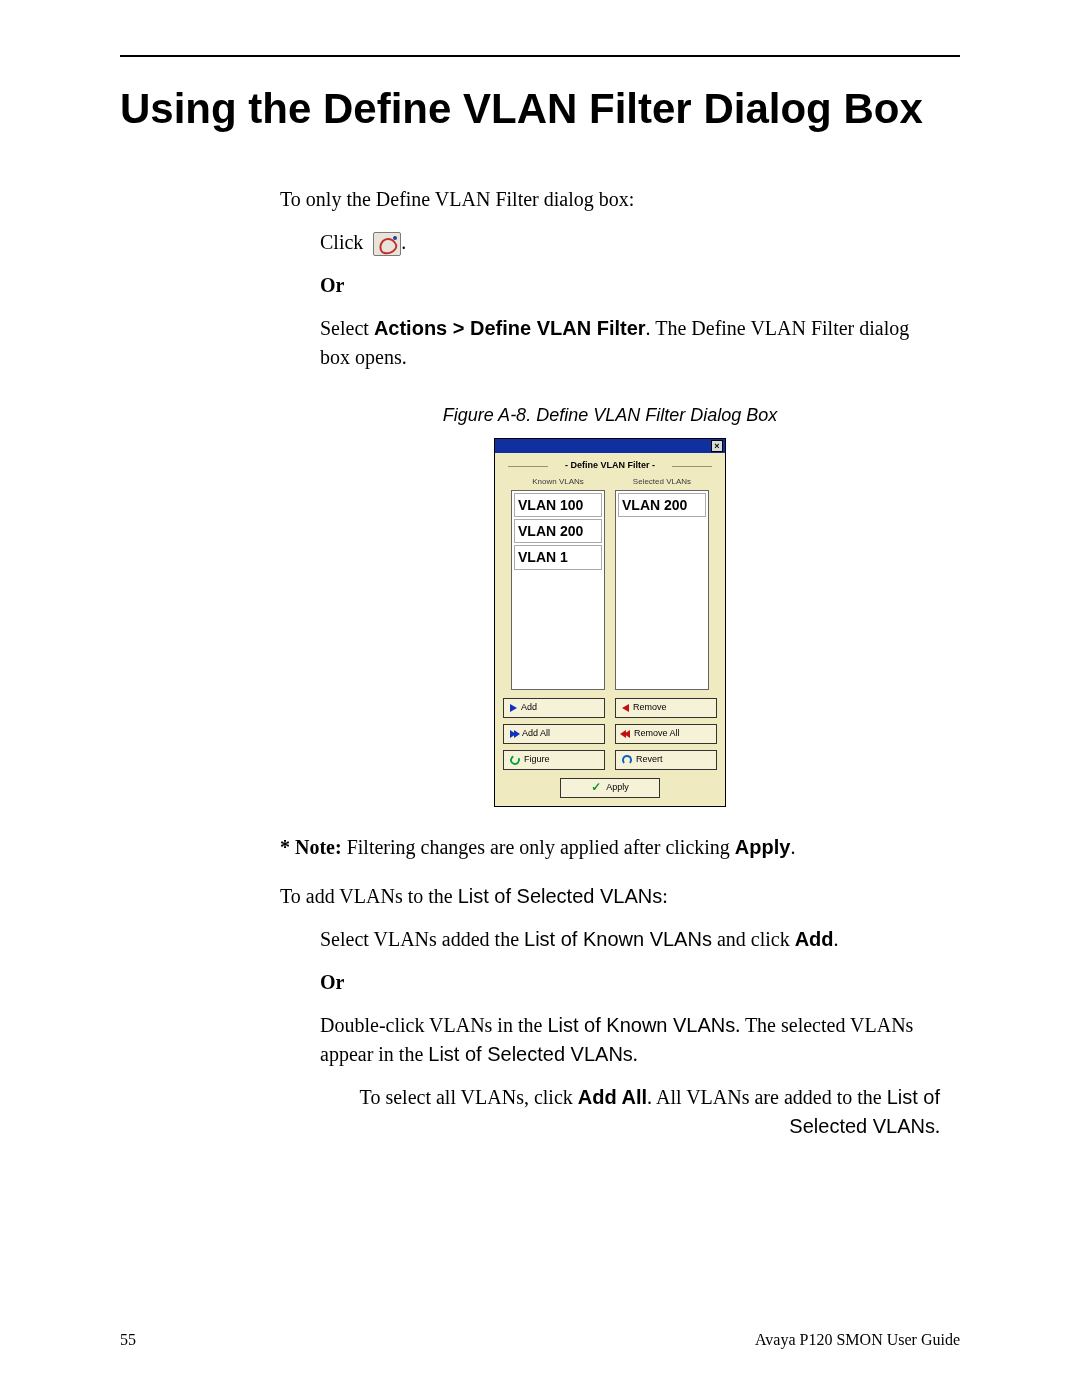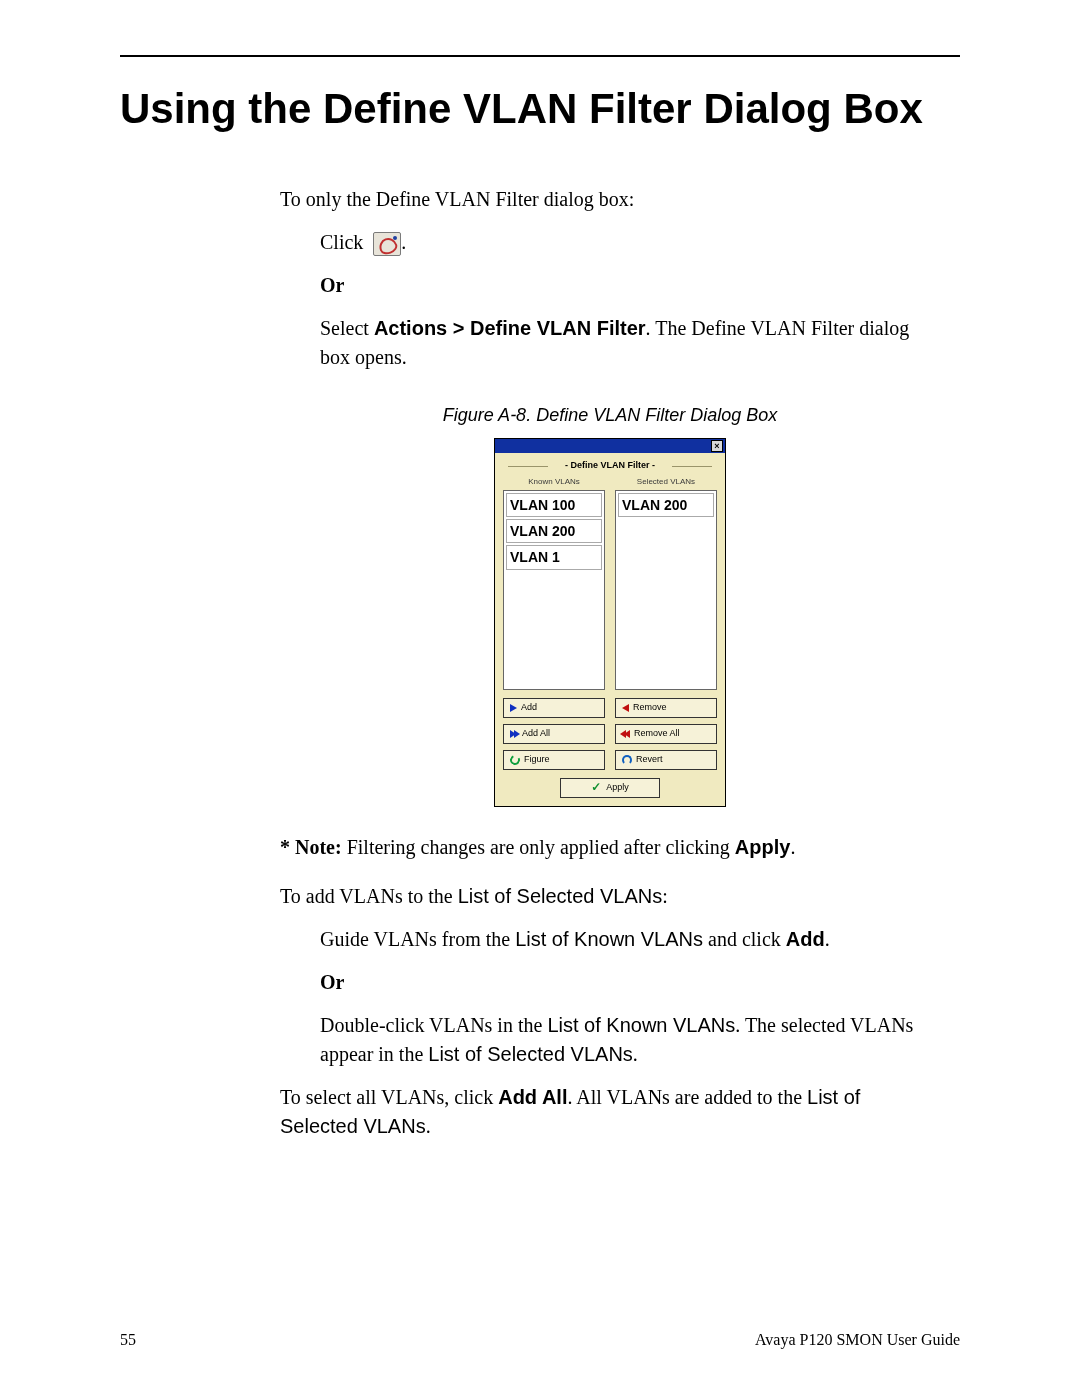--- a/index.html
+++ b/index.html
@@ -42,21 +42,21 @@
   }
   .dlg-heading {
     margin: 6px auto 4px auto; width: 120px; text-align: center; font-weight: bold; font-size: 9px;
     position: relative;
   }
   .dlg-heading::before, .dlg-heading::after {
     content: ""; position: absolute; top: 50%; width: 40px; border-top: 1px solid #9a946a;
   }
   .dlg-heading::before { left: -42px; } .dlg-heading::after { right: -42px; }
 
-  .lists { display: flex; gap: 10px; padding: 0 8px; }
+  .lists { display: flex; gap: 10px; padding: 0 16px; }
   .list-col { flex: 1; }
   .list-label { font-size: 8px; color: #3a3a3a; text-align: center; margin-bottom: 2px; position: relative; }
   .list-box { background: #fff; border: 1px solid #666; height: 200px; padding: 2px; }
   .list-item { background: #fff; border: 1px solid #aaa; margin-bottom: 2px; padding: 1px 3px; font-weight: bold; font-size: 14px; }
 
   .btn-grid { display: grid; grid-template-columns: 1fr 1fr; gap: 6px 10px; padding: 8px 8px 0 8px; }
   .dbtn {
     background: #f6f2d8; border: 1px solid #333; height: 20px; display: flex; align-items: center;
     gap: 4px; padding: 0 6px; font-size: 9px; cursor: default;
   }
@@ -163,29 +163,29 @@
     <p>
       <span class="note-star">* Note:</span><span> Filtering changes are only applied after clicking </span><span class="bold-sans">Apply</span><span>.</span>
     </p>
 
     <p style="margin-top:20px;">
       <span>To add VLANs to the </span><span style="font-family:Arial,Helvetica,sans-serif;">List of Selected VLANs</span><span>:</span>
     </p>
 
     <div class="indent">
       <p>
-        <span>Guide VLANs from the </span><span style="font-family:Arial,Helvetica,sans-serif;">List of Known VLANs</span><span> and click </span><span class="bold-sans">Add</span><span>.</span>
+        <span>Select VLANs added the </span><span style="font-family:Arial,Helvetica,sans-serif;">List of Known VLANs</span><span> and click </span><span class="bold-sans">Add</span><span>.</span>
       </p>
       <p class="or">Or</p>
       <p>
         <span>Double-click VLANs in the </span><span style="font-family:Arial,Helvetica,sans-serif;">List of Known VLANs</span><span>. The selected VLANs appear in the </span><span style="font-family:Arial,Helvetica,sans-serif;">List of Selected VLANs</span><span>.</span>
       </p>
     </div>
 
-    <p style="margin-top:8px;">
+    <p style="margin-top:8px;text-align:right;">
       <span>To select all VLANs, click </span><span class="bold-sans">Add All</span><span>. All VLANs are added to the </span><span style="font-family:Arial,Helvetica,sans-serif;">List of Selected VLANs</span><span>.</span>
     </p>
   </div>
 
   <div class="footer">
     <span>55</span>
     <span>Avaya P120 SMON User Guide</span>
   </div>
 </div>
 

